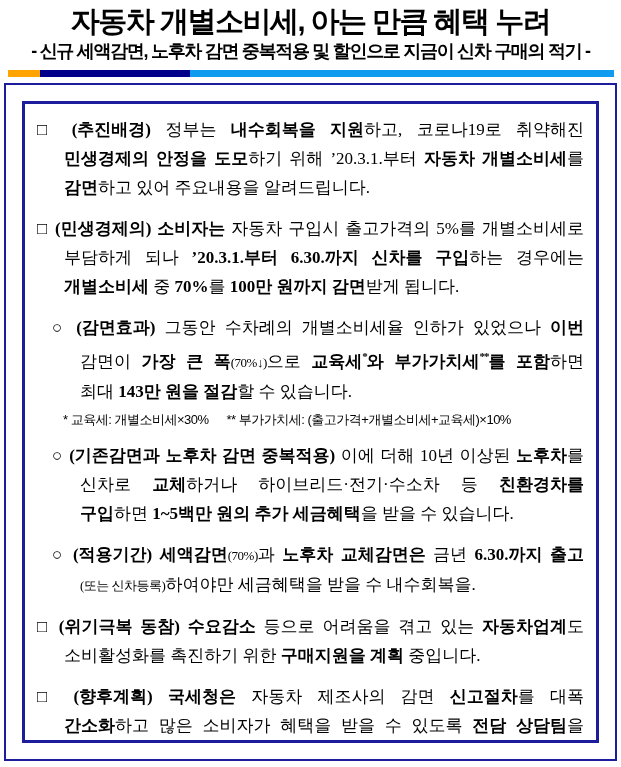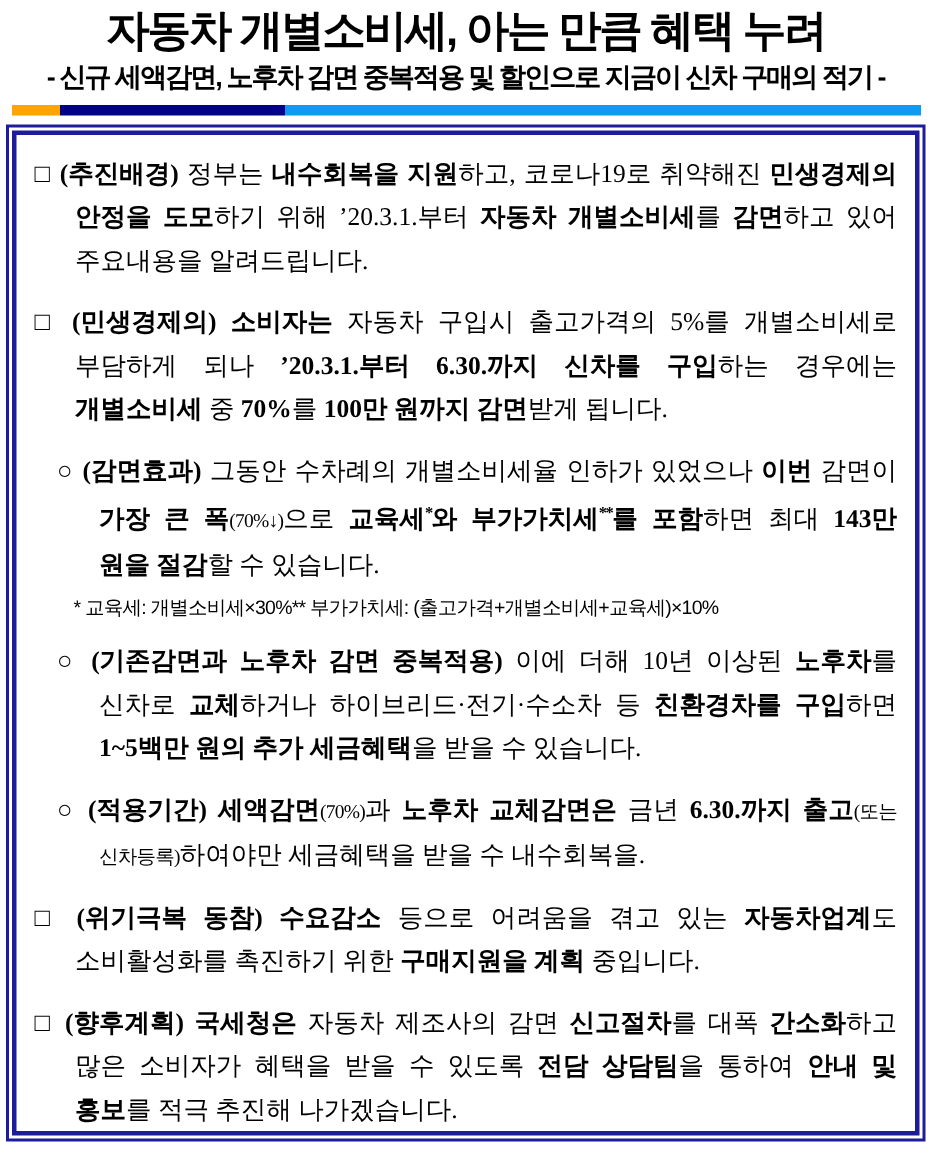--- a/index.html
+++ b/index.html
@@ -17,21 +17,21 @@
     font-family:"Liberation Sans","DejaVu Sans",sans-serif;
     font-size:18px; font-weight:800; letter-spacing:-1.3px; line-height:24px; margin-top:0;
   }
   .accent-bar { display:flex; height:7px; margin:7px 7px 0 8px; }
   .accent-bar .seg { height:100%; }
   .seg-orange { width:32px; }
   .seg-navy { width:150px; }
   .seg-sky { flex:1; }
   .box-outer {
     margin:6px 4px 0 4px; height:678px; box-sizing:border-box;
-    border:2px solid #1c1c9c; padding:2px; background:#fff;
+    border:2px solid #1c1c9c; padding:16px; background:#fff;
   }
   .box-inner {
     height:100%; box-sizing:border-box;
     border:3px solid #1c1c9c; padding:9px 12px 6px 12px; overflow:hidden;
   }
   .para {
     font-size:17px; line-height:29px; text-align:justify; text-justify:inter-word;
     word-break:keep-all; margin-top:12px;
   }
   .para.first { margin-top:2px; }
@@ -39,21 +39,21 @@
   .l2 { margin-left:15px; padding-left:28px; text-indent:-28px; }
   .footnote {
     font-family:"Liberation Sans","DejaVu Sans",sans-serif;
     font-size:13px; line-height:18px; letter-spacing:-0.5px;
     margin:5px 0 0 26px; text-align:left; text-indent:0;
   }
   .marker { font-weight:700; }
   .b { font-weight:700; }
   .sm { font-size:13px; letter-spacing:-0.5px; }
   .sup { font-size:11px; vertical-align:super; font-weight:700; letter-spacing:-1px; }
-  .gap { }
+  .gap { margin-left:18px; }
 </style>
 </head>
 <body>
 
 <div class="header">
   <div class="title">자동차 개별소비세, 아는 만큼 혜택 누려</div>
   <div class="subtitle">- 신규 세액감면, 노후차 감면 중복적용 및 할인으로 지금이 신차 구매의 적기 -</div>
 </div>
 
 <div class="accent-bar">

